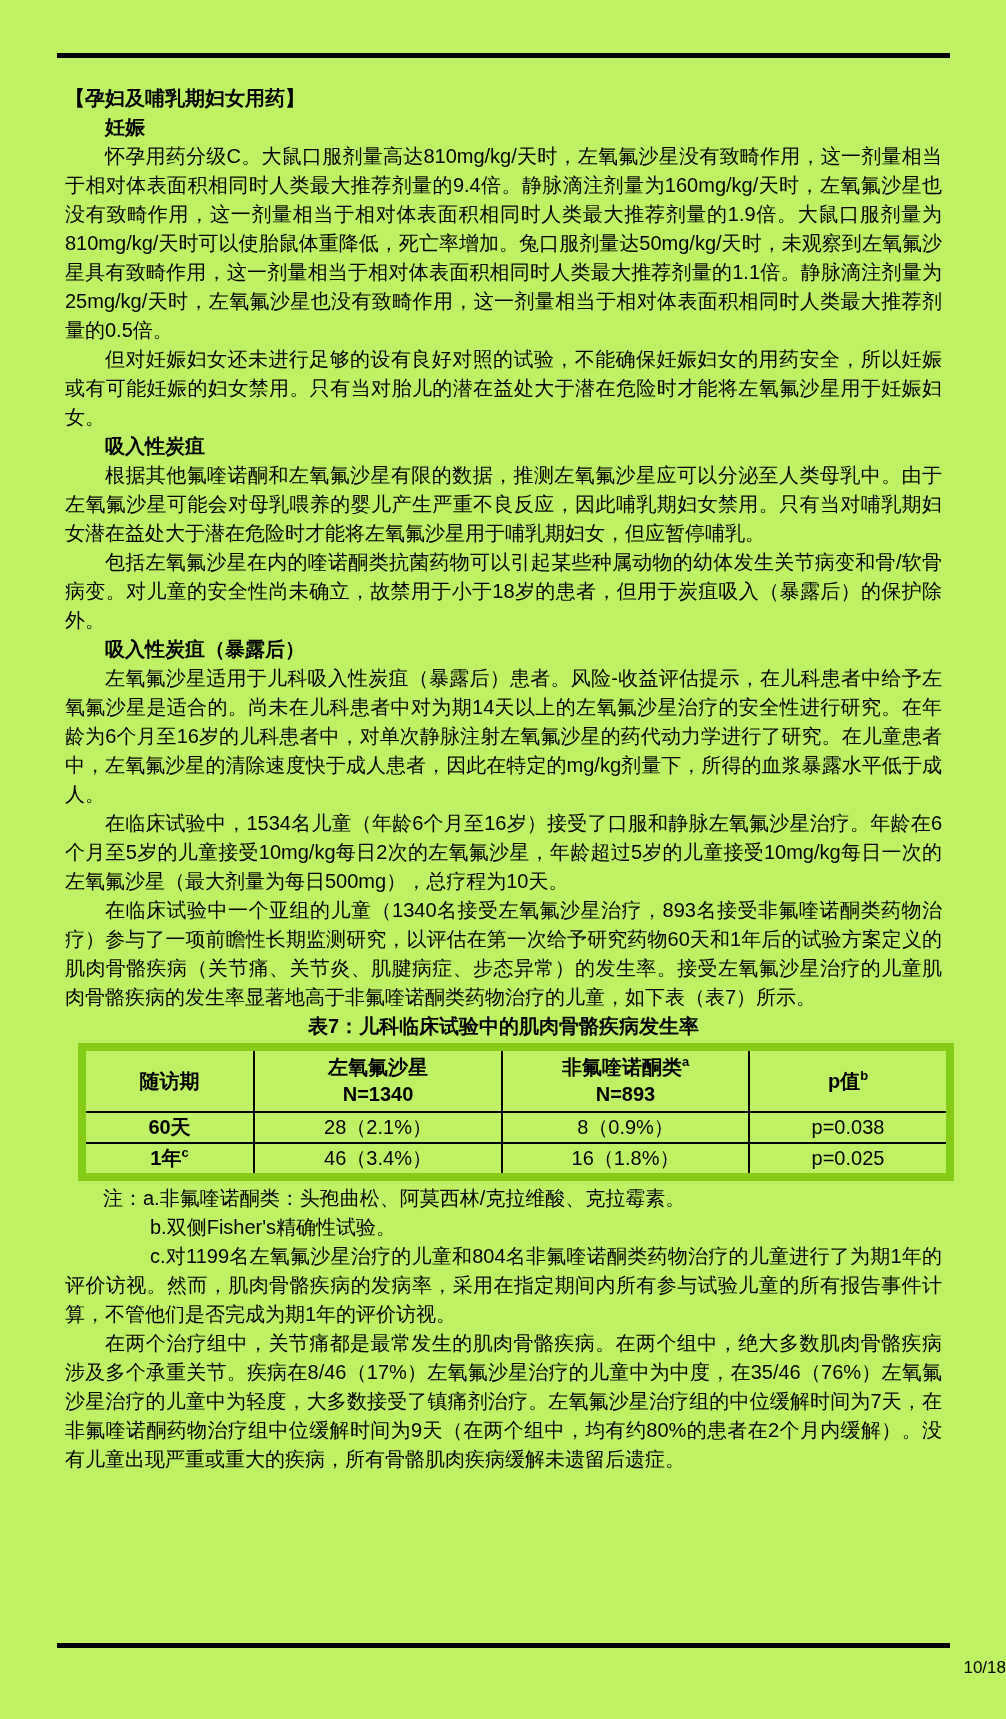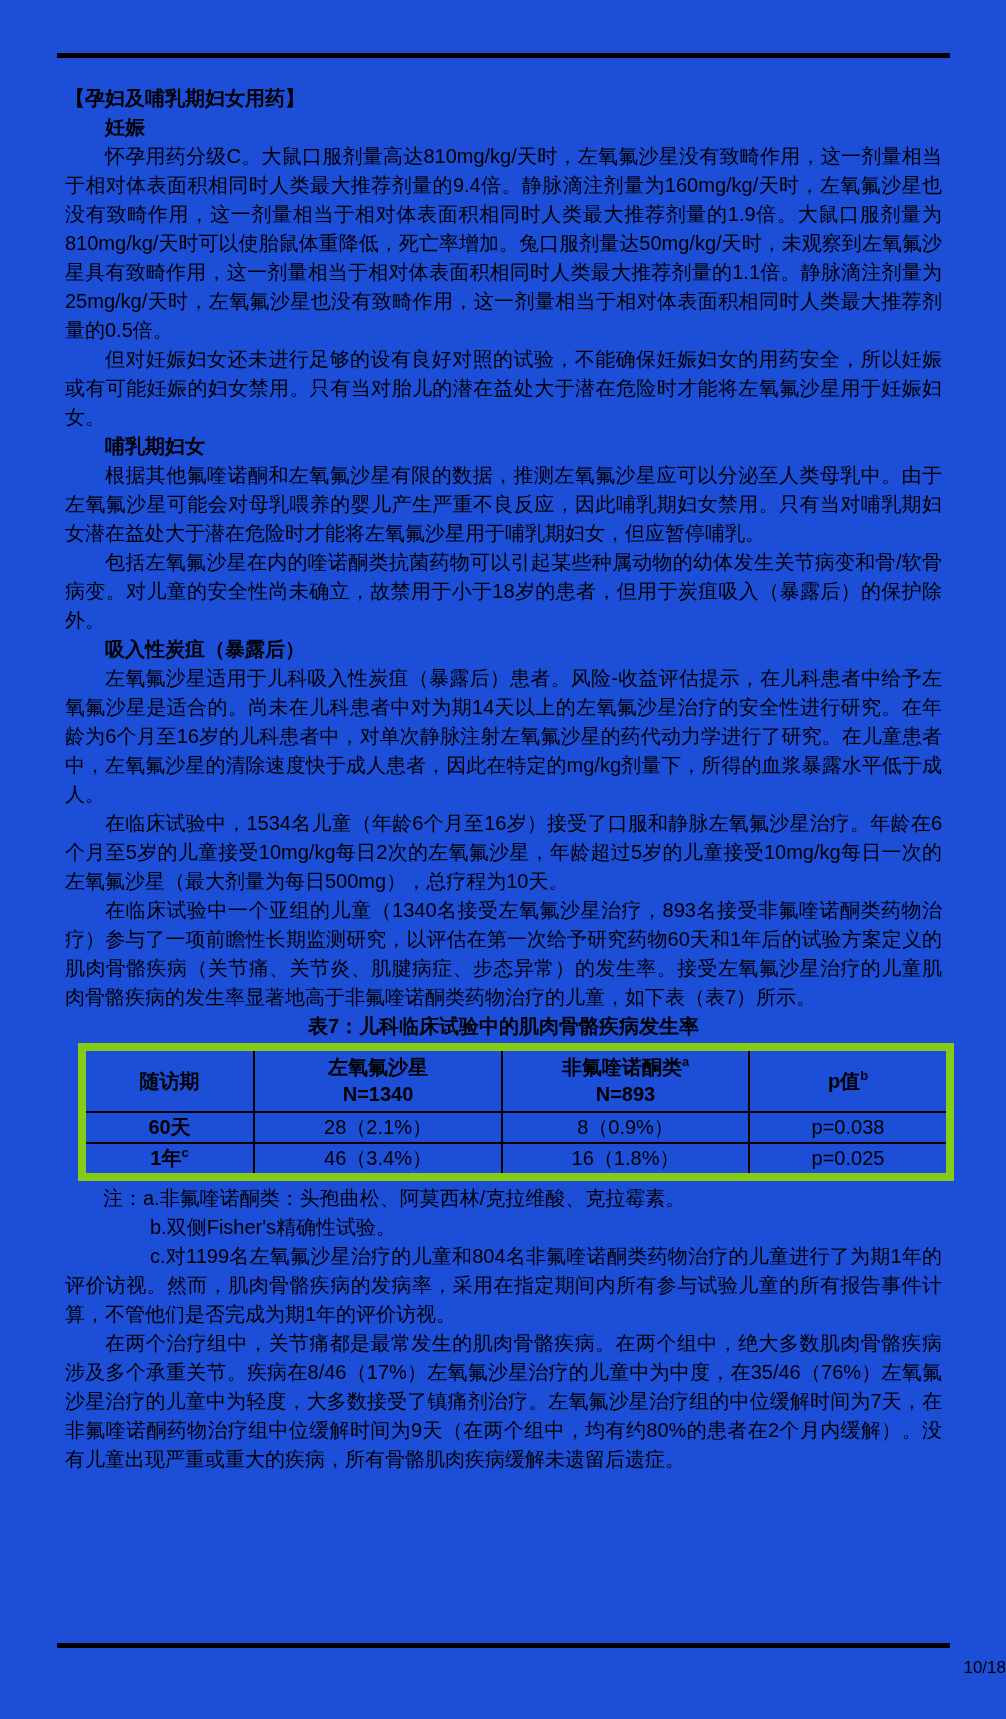--- a/index.html
+++ b/index.html
@@ -1,20 +1,20 @@
 <!DOCTYPE html>
 <html><head>
 <meta charset="utf-8">
 <style>
   html, body { margin: 0; padding: 0; background: #ffffff; }
   .page {
     position: relative;
     width: 1006px;
     height: 1719px;
-    background: #1d4ed8;
+    background: #bef264;
     color: #000000;
     font-family: "Liberation Sans", sans-serif;
     overflow: hidden;
     text-decoration: underline;
   }
   .rule {
     position: absolute;
     left: 57px;
     width: 893px;
     height: 5px;
@@ -92,21 +92,21 @@
 <body>
 
 <div class="page">
   <div class="rule rule-top"></div>
 
   <div class="content">
     <div class="h1">【孕妇及哺乳期妇女用药】</div>
     <div class="h2">妊娠</div>
     <p>怀孕用药分级C。大鼠口服剂量高达810mg/kg/天时，左氧氟沙星没有致畸作用，这一剂量相当于相对体表面积相同时人类最大推荐剂量的9.4倍。静脉滴注剂量为160mg/kg/天时，左氧氟沙星也没有致畸作用，这一剂量相当于相对体表面积相同时人类最大推荐剂量的1.9倍。大鼠口服剂量为810mg/kg/天时可以使胎鼠体重降低，死亡率增加。兔口服剂量达50mg/kg/天时，未观察到左氧氟沙星具有致畸作用，这一剂量相当于相对体表面积相同时人类最大推荐剂量的1.1倍。静脉滴注剂量为25mg/kg/天时，左氧氟沙星也没有致畸作用，这一剂量相当于相对体表面积相同时人类最大推荐剂量的0.5倍。</p>
     <p>但对妊娠妇女还未进行足够的设有良好对照的试验，不能确保妊娠妇女的用药安全，所以妊娠或有可能妊娠的妇女禁用。只有当对胎儿的潜在益处大于潜在危险时才能将左氧氟沙星用于妊娠妇女。</p>
-    <div class="h2">哺乳期妇女</div>
+    <div class="h2">吸入性炭疽</div>
     <p>根据其他氟喹诺酮和左氧氟沙星有限的数据，推测左氧氟沙星应可以分泌至人类母乳中。由于左氧氟沙星可能会对母乳喂养的婴儿产生严重不良反应，因此哺乳期妇女禁用。只有当对哺乳期妇女潜在益处大于潜在危险时才能将左氧氟沙星用于哺乳期妇女，但应暂停哺乳。</p>
     <p>包括左氧氟沙星在内的喹诺酮类抗菌药物可以引起某些种属动物的幼体发生关节病变和骨/软骨病变。对儿童的安全性尚未确立，故禁用于小于18岁的患者，但用于炭疽吸入（暴露后）的保护除外。</p>
     <div class="h2">吸入性炭疽（暴露后）</div>
     <p>左氧氟沙星适用于儿科吸入性炭疽（暴露后）患者。风险-收益评估提示，在儿科患者中给予左氧氟沙星是适合的。尚未在儿科患者中对为期14天以上的左氧氟沙星治疗的安全性进行研究。在年龄为6个月至16岁的儿科患者中，对单次静脉注射左氧氟沙星的药代动力学进行了研究。在儿童患者中，左氧氟沙星的清除速度快于成人患者，因此在特定的mg/kg剂量下，所得的血浆暴露水平低于成人。</p>
     <p>在临床试验中，1534名儿童（年龄6个月至16岁）接受了口服和静脉左氧氟沙星治疗。年龄在6个月至5岁的儿童接受10mg/kg每日2次的左氧氟沙星，年龄超过5岁的儿童接受10mg/kg每日一次的左氧氟沙星（最大剂量为每日500mg），总疗程为10天。</p>
     <p>在临床试验中一个亚组的儿童（1340名接受左氧氟沙星治疗，893名接受非氟喹诺酮类药物治疗）参与了一项前瞻性长期监测研究，以评估在第一次给予研究药物60天和1年后的试验方案定义的肌肉骨骼疾病（关节痛、关节炎、肌腱病症、步态异常）的发生率。接受左氧氟沙星治疗的儿童肌肉骨骼疾病的发生率显著地高于非氟喹诺酮类药物治疗的儿童，如下表（表7）所示。</p>
 
     <div class="caption">表7：儿科临床试验中的肌肉骨骼疾病发生率</div>
 
     <table class="t7">

